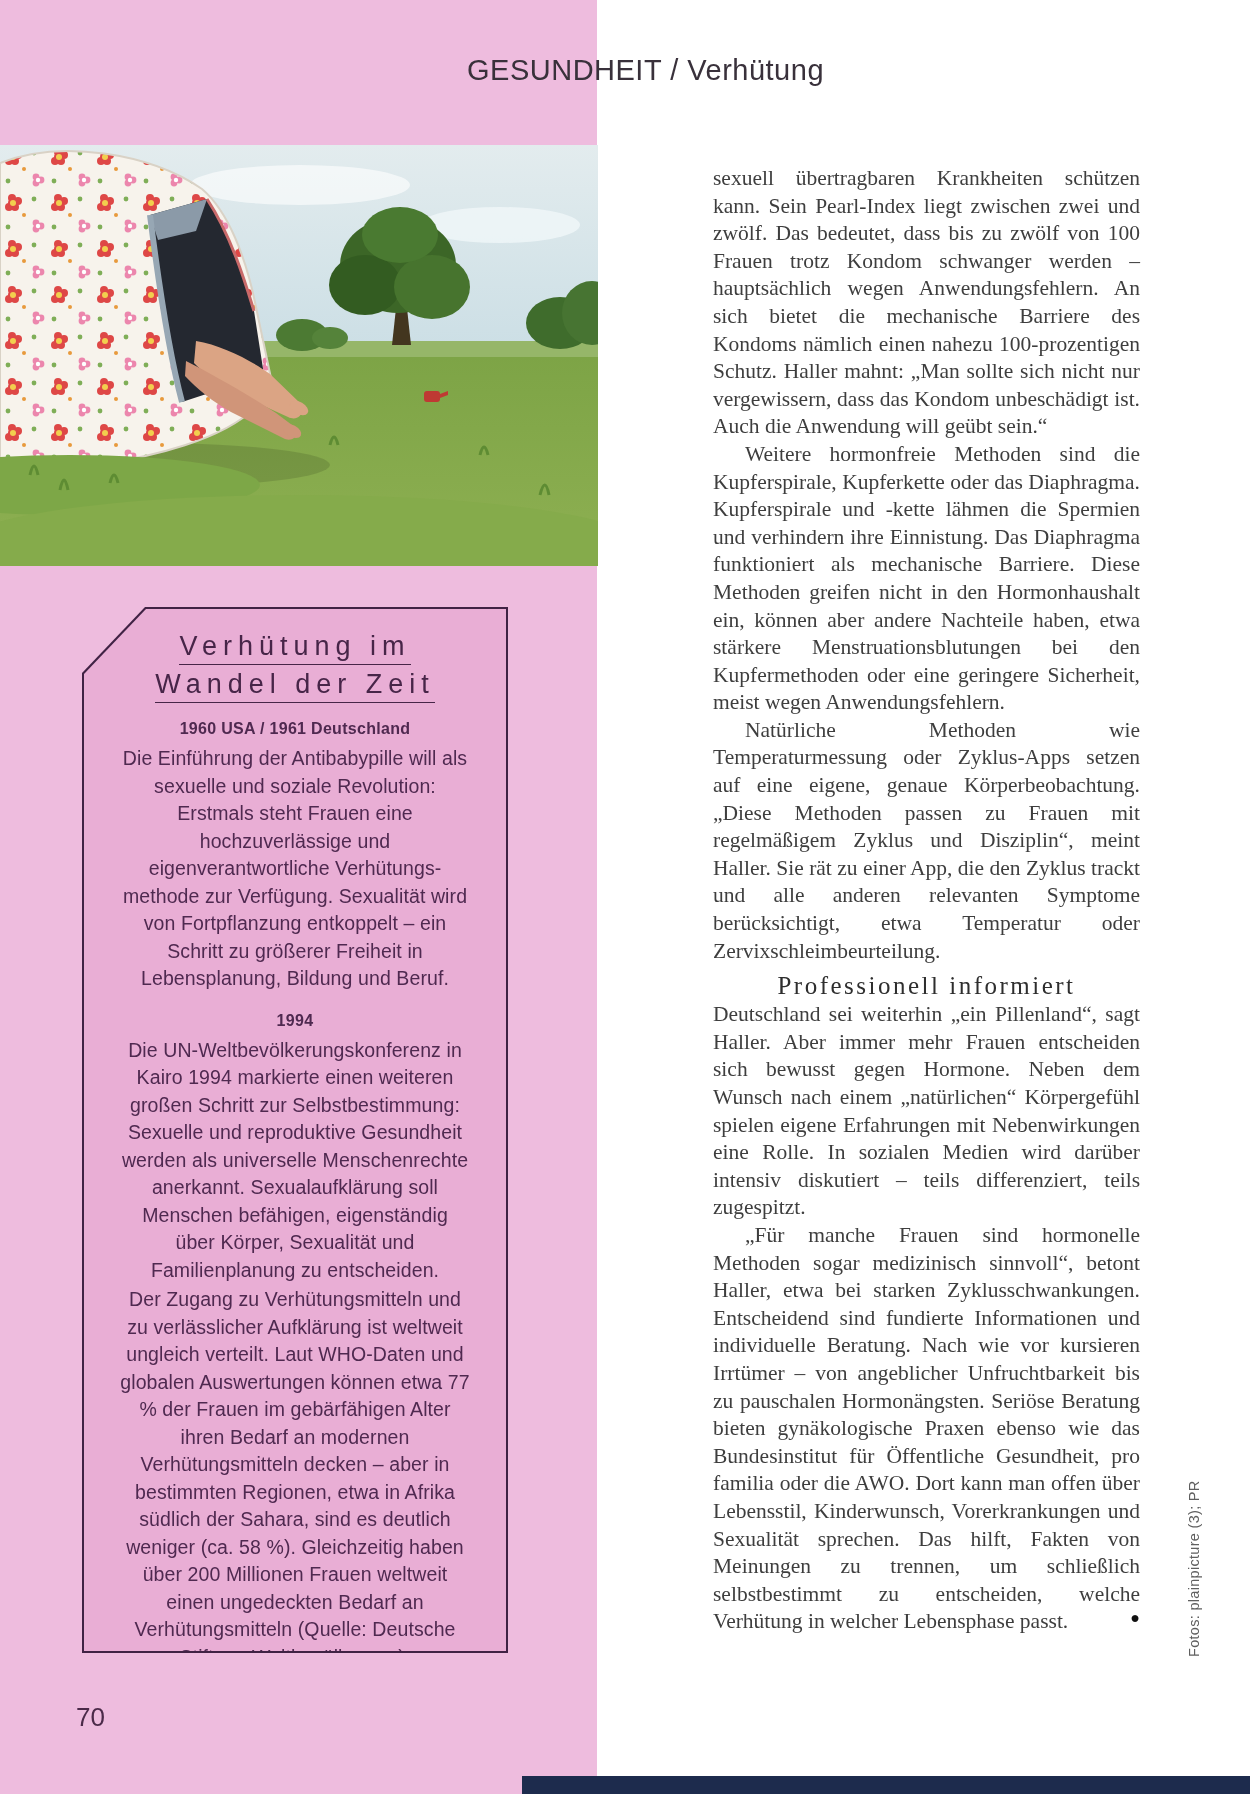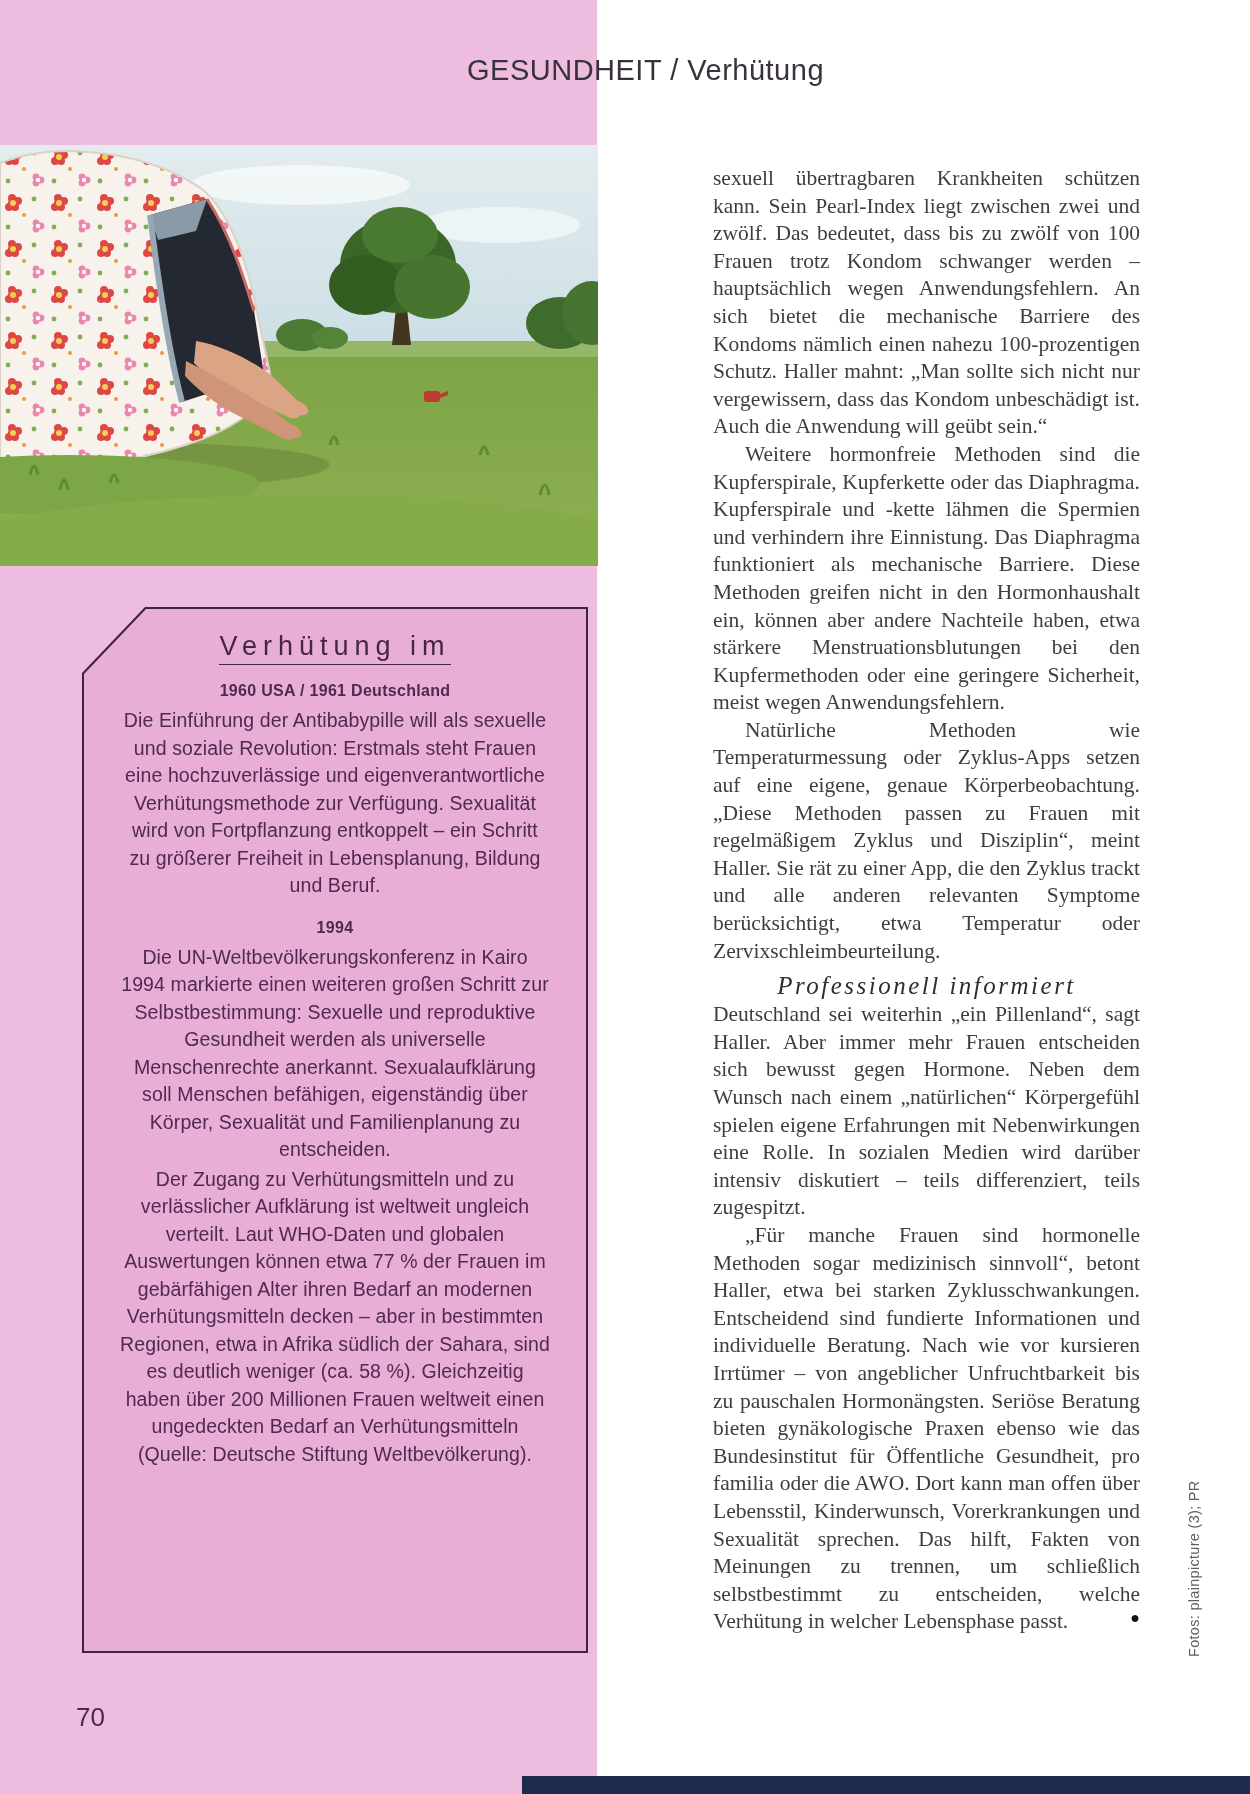--- a/index.html
+++ b/index.html
@@ -19,21 +19,21 @@
     font-family:Liberation Sans, sans-serif;
     font-size:29px;color:#39313b;letter-spacing:0.5px;
     white-space:nowrap;
     text-align:right;
   }
   .photo{
     position:absolute;left:0;top:145px;width:598px;height:421px;
   }
   
   .tl-border{
-    position:absolute;left:82px;top:607px;width:506px;height:1046px;
+    position:absolute;left:82px;top:607px;width:426px;height:1046px;
     background:#402244;
     clip-path:polygon(63px 0, 100% 0, 100% 100%, 0 100%, 0 66px);
   }
   .tl-inner{
     position:absolute;left:2px;top:2px;right:2px;bottom:2px;
     background:#e9aed5;
     clip-path:polygon(62px 0, 100% 0, 100% 100%, 0 100%, 0 65px);
     box-sizing:border-box;
     padding:18px 36px 0 36px;
     text-align:center;
@@ -64,21 +64,21 @@
     position:absolute;left:713px;top:165px;width:427px;
     font-size:21.5px;line-height:27.6px;
     color:#3e3e3e;
     text-align:justify;
   }
   .article p{margin:0;}
   .article p.indent{text-indent:32px;}
   .article h3{
     margin:6px 0 0 0;
     font-size:25px;line-height:30px;
-    font-style:italic;font-weight:normal;
+    font-weight:normal;
     text-align:center;letter-spacing:2.5px;
     color:#2e2e2e;
   }
   .article p.last{position:relative;}
   .end-mark{
     position:absolute;right:0;bottom:4px;
     font-size:16px;color:#101010;font-style:normal;
   }
   .page-number{
     position:absolute;left:76px;top:1702px;
@@ -187,20 +187,21 @@
       <ellipse cx="70" cy="340" rx="190" ry="30" fill="#7da747"></ellipse>
       <ellipse cx="300" cy="400" rx="340" ry="50" fill="#85ab4b"></ellipse>
       <path d="M30,330 q4,-18 8,0 M60,345 q4,-20 8,0 M110,338 q4,-16 8,0 M330,300 q4,-16 8,0 M480,310 q4,-16 8,0 M540,350 q5,-20 9,0" stroke="#5e8c33" stroke-width="3" fill="none"></path>
     </g>
   </svg>
 
   <div class="tl-border">
     <div class="tl-inner">
       <div class="tl-title">
         <div><span>Verhütung im</span></div>
+        <div><span>Wandel der Zeit</span></div>
       </div>
 
       <div class="tl-head first">1960 USA / 1961 Deutschland</div>
       <div class="tl-body">Die Einführung der Antibabypille will als sexuelle und soziale Revolution: Erstmals steht Frauen eine hochzuverlässige und eigenverantwortliche Verhütungs­methode zur Verfügung. Sexualität wird von Fortpflanzung entkoppelt – ein Schritt zu größerer Freiheit in Lebensplanung, Bildung und Beruf.</div>
 
       <div class="tl-head">1994</div>
       <div class="tl-body">Die UN-Weltbevölkerungskonferenz in Kairo 1994 markierte einen weiteren großen Schritt zur Selbstbestimmung: Sexuelle und reproduktive Gesundheit werden als universelle Menschenrechte anerkannt. Sexualaufklärung soll Menschen befähigen, eigenständig über Körper, Sexualität und Familienplanung zu entscheiden.</div>
 
       <div class="tl-body">Der Zugang zu Verhütungsmitteln und zu verlässlicher Aufklärung ist weltweit ungleich verteilt. Laut WHO-Daten und globalen Auswertungen können etwa 77 % der Frauen im gebärfähigen Alter ihren Bedarf an modernen Verhütungsmitteln decken – aber in bestimmten Regionen, etwa in Afrika südlich der Sahara, sind es deutlich weniger (ca. 58 %). Gleichzeitig haben über 200 Millionen Frauen weltweit einen ungedeckten Bedarf an Verhütungs­mitteln (Quelle: Deutsche Stiftung Weltbevölkerung).</div>
     </div>

